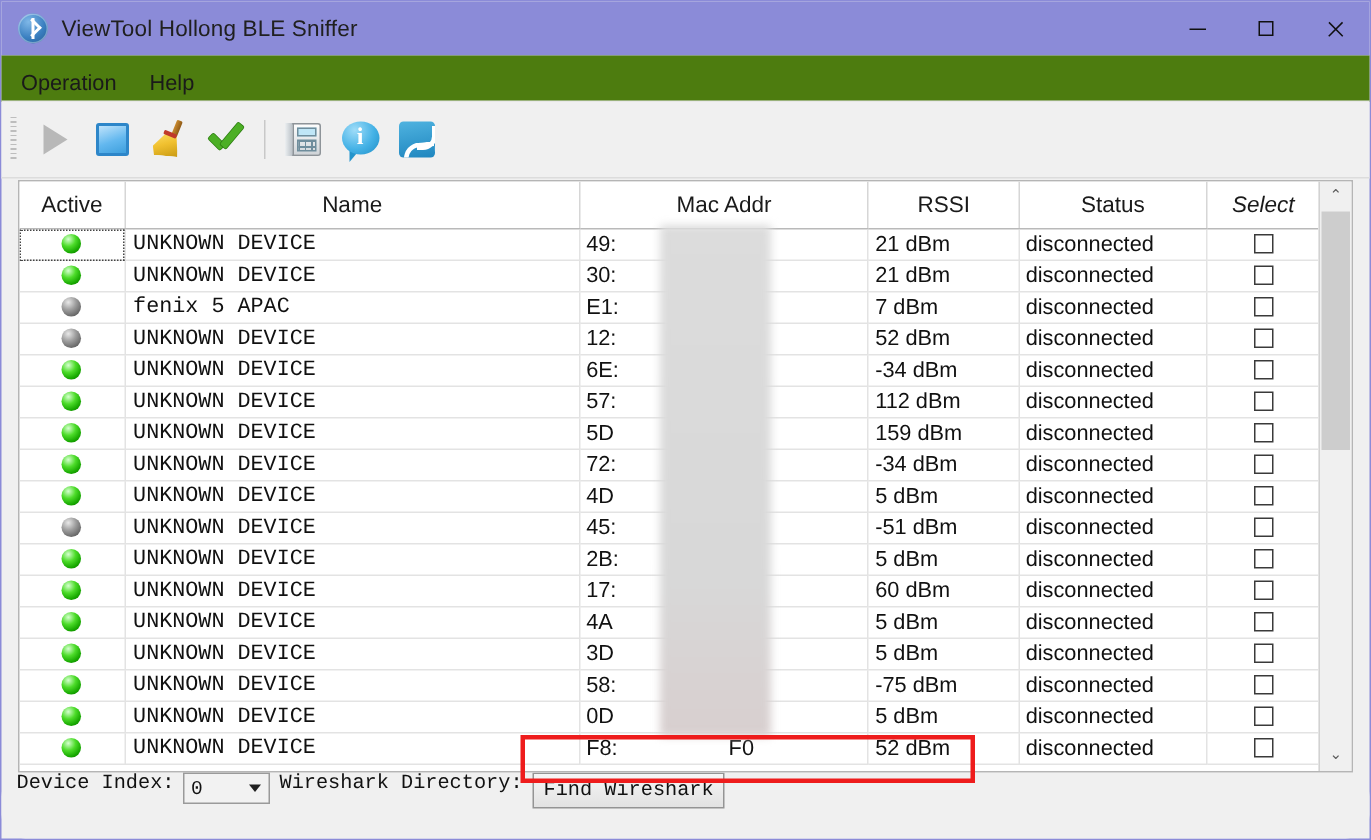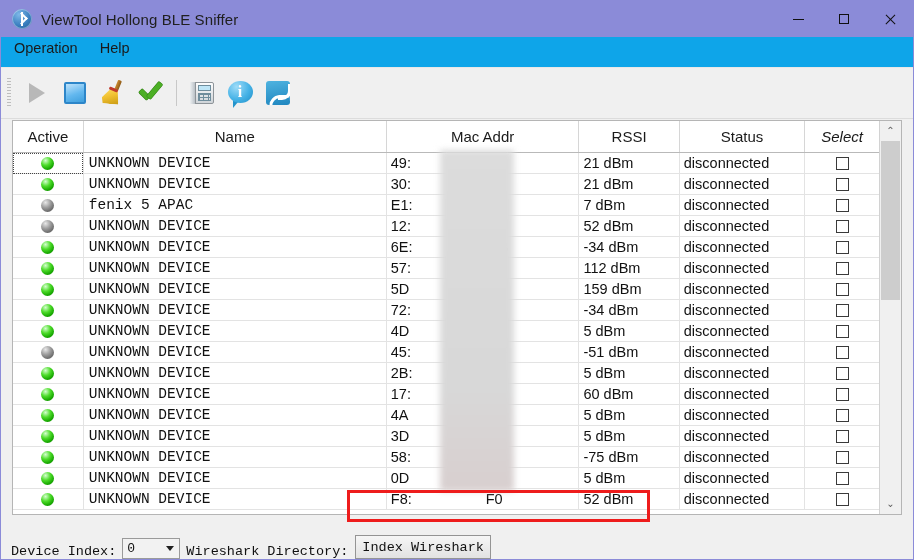--- a/index.html
+++ b/index.html
@@ -48,21 +48,21 @@
   .gl-max{width:10px;height:10px;border:1.3px solid #101010;display:block;box-sizing:border-box;}
   .gl-close{position:relative;width:12px;height:12px;display:block;}
   .gl-close:before,.gl-close:after{
     content:"";position:absolute;left:0;top:5.5px;width:13px;height:1.2px;background:#101010;
   }
   .gl-close:before{transform:rotate(45deg);}
   .gl-close:after{transform:rotate(-45deg);}
 
   
   .menubar{
-    height:30px;min-height:30px;background:#0ea5e9;display:flex;align-items:flex-start;
+    height:30px;min-height:30px;background:#4d7c0f;display:flex;align-items:flex-end;
     border-bottom:1px solid #e8e8e8;
   }
   .menu-item{
     font-size:14.5px;color:#1a1a1a;padding:3px 9px;margin-left:4px;cursor:default;
   }
 
   
   .toolbar{
     height:50px;min-height:50px;background:#f0f0f0;
     display:flex;align-items:center;padding-left:6px;
@@ -226,21 +226,21 @@
     color:#5a5a5a;font-size:10px;line-height:1;
   }
   .sb-track{flex:1;position:relative;}
   .sb-thumb{
     position:absolute;left:1px;right:1px;top:0;height:45%;
     background:#cdcdcd;
   }
 
   
   .bottom{
-    height:44px;min-height:44px;display:flex;align-items:flex-end;
+    height:44px;min-height:44px;display:flex;align-items:flex-start;
     padding:0 10px;background:#f0f0f0;font-family:"Liberation Mono", monospace;border-radius:16px;
   }
   .blabel{font-size:13.5px;color:#111;white-space:nowrap;}
   .combo{
     width:58px;height:21px;margin:0 6px 0 6px;
     border:1px solid #9a9a9a;background:#f2f2f2;box-sizing:border-box;
     display:flex;align-items:center;position:relative;font-size:13px;color:#111;
   }
   .combo span.val{padding-left:4px;}
   .combo .arrow{
@@ -505,17 +505,17 @@
     </div>
   </div>
 
   <div class="bottom">
     <span class="blabel">Device Index:</span>
     <div class="combo">
       <span class="val">0</span>
       <span class="arrow"></span>
     </div>
     <span class="blabel">Wireshark Directory:</span>
-    <div class="findbtn">Index Wireshark</div>
+    <div class="findbtn">Find Wireshark</div>
   </div>
 
   <div class="redbox"></div>
 </div>
 
 </body></html>

